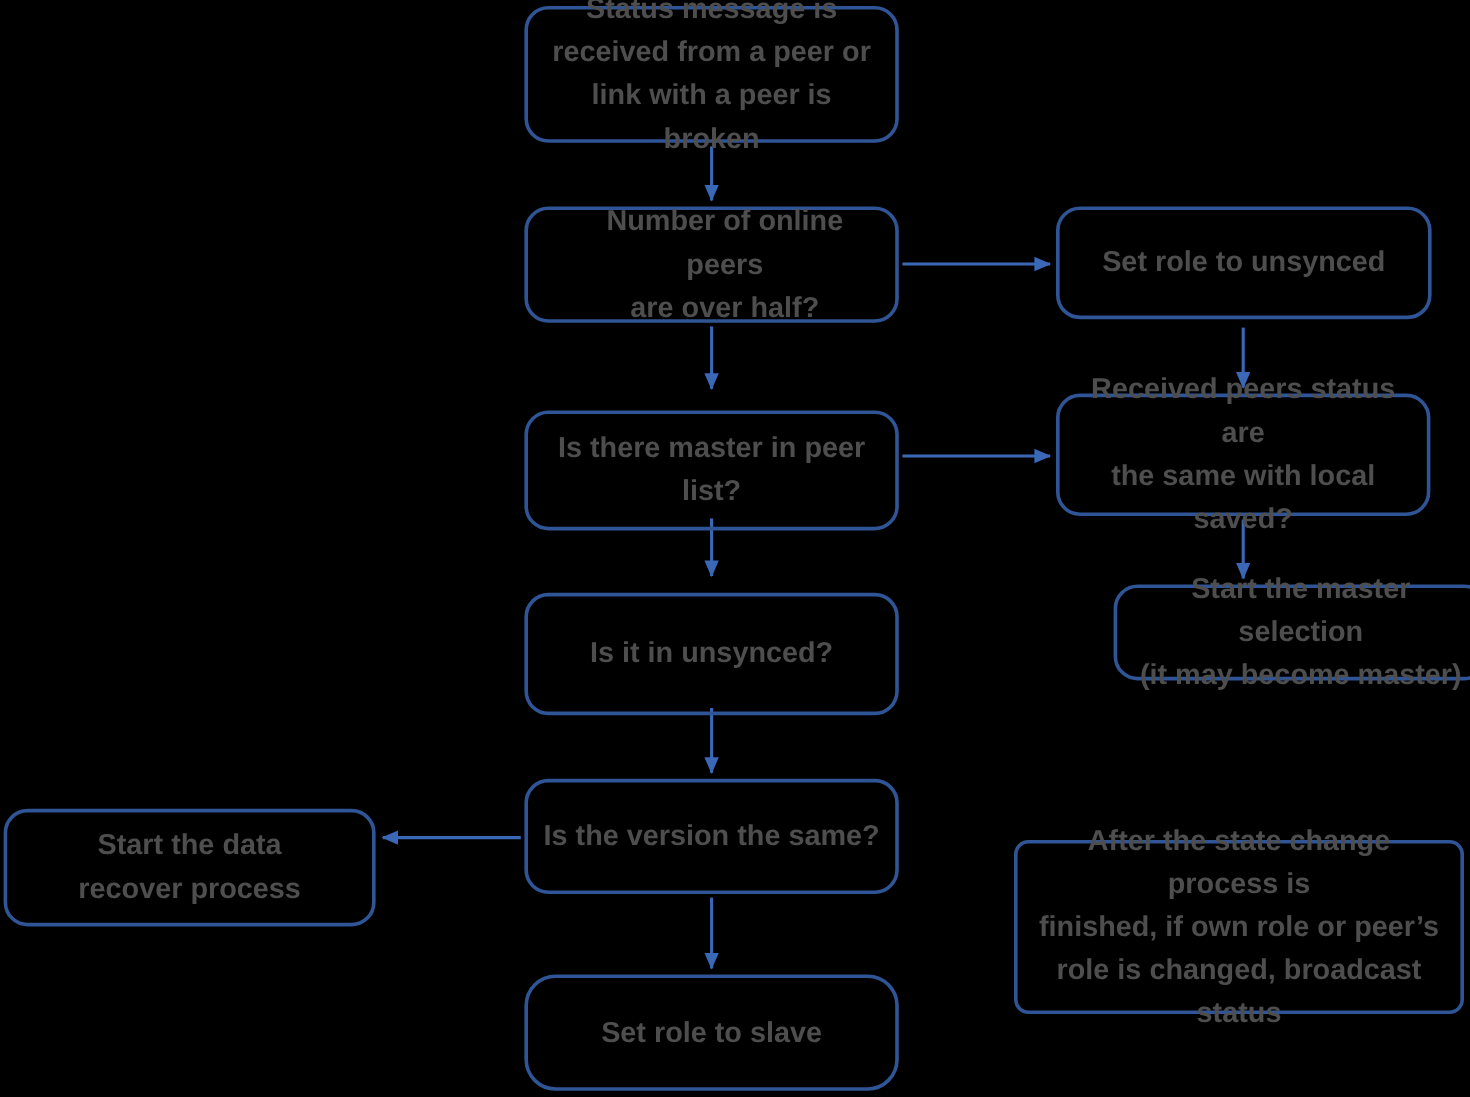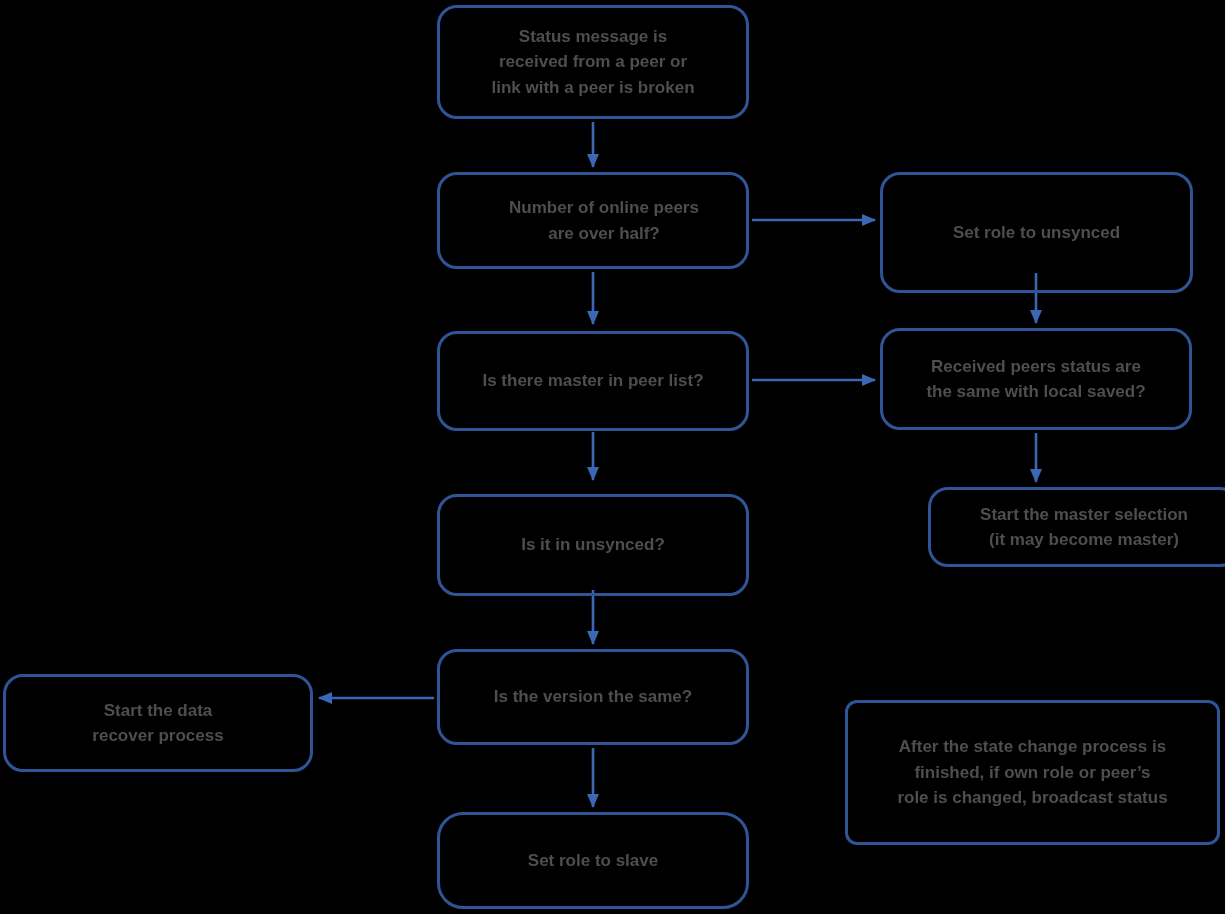--- a/index.html
+++ b/index.html
@@ -23,21 +23,21 @@
   .node {
     position: absolute;
     box-sizing: border-box;
     border: 3px solid var(--box-border);
     border-radius: 20px;
     display: flex;
     align-items: center;
     justify-content: center;
     text-align: center;
     color: var(--text);
-    font-size: 17px;
+    font-size: 24px;
     font-weight: bold;
     line-height: 1.5;
     white-space: pre-line;
     padding: 4px 10px;
   }
   .node.note {
     border-radius: 12px;
   }
   svg.edge-layer {
     position: absolute;
@@ -74,23 +74,23 @@
   <line x1="593" y1="748" x2="593" y2="807" marker-end="url(#arrowhead)"></line>
 </svg>
 
 <div class="node" style="left:437px; top:5px; width:312px; height:114px;">Status message is
 received from a peer or
 link with a peer is broken</div>
 
 <div class="node" style="left:437px; top:172px; width:312px; height:97px;padding-left:32px;">Number of online peers
 are over half?</div>
 
-<div class="node" style="left:880px; top:172px; width:313px; height:121px;">Set role to unsynced</div>
+<div class="node" style="left:880px; top:172px; width:313px; height:94px;">Set role to unsynced</div>
 
-<div class="node" style="left:437px; top:331px; width:312px; height:100px;text-align:center;">Is there master in peer list?</div>
+<div class="node" style="left:437px; top:342px; width:312px; height:100px;text-align:center;">Is there master in peer list?</div>
 
 <div class="node" style="left:880px; top:328px; width:312px; height:102px;">Received peers status are
 the same with local saved?</div>
 
 <div class="node" style="left:437px; top:494px; width:312px; height:102px;">Is it in unsynced?</div>
 
 <div class="node" style="left:928px; top:487px; width:312px; height:80px;">Start the master selection
 (it may become master)</div>
 
 <div class="node" style="left:437px; top:649px; width:312px; height:96px;">Is the version the same?</div>

